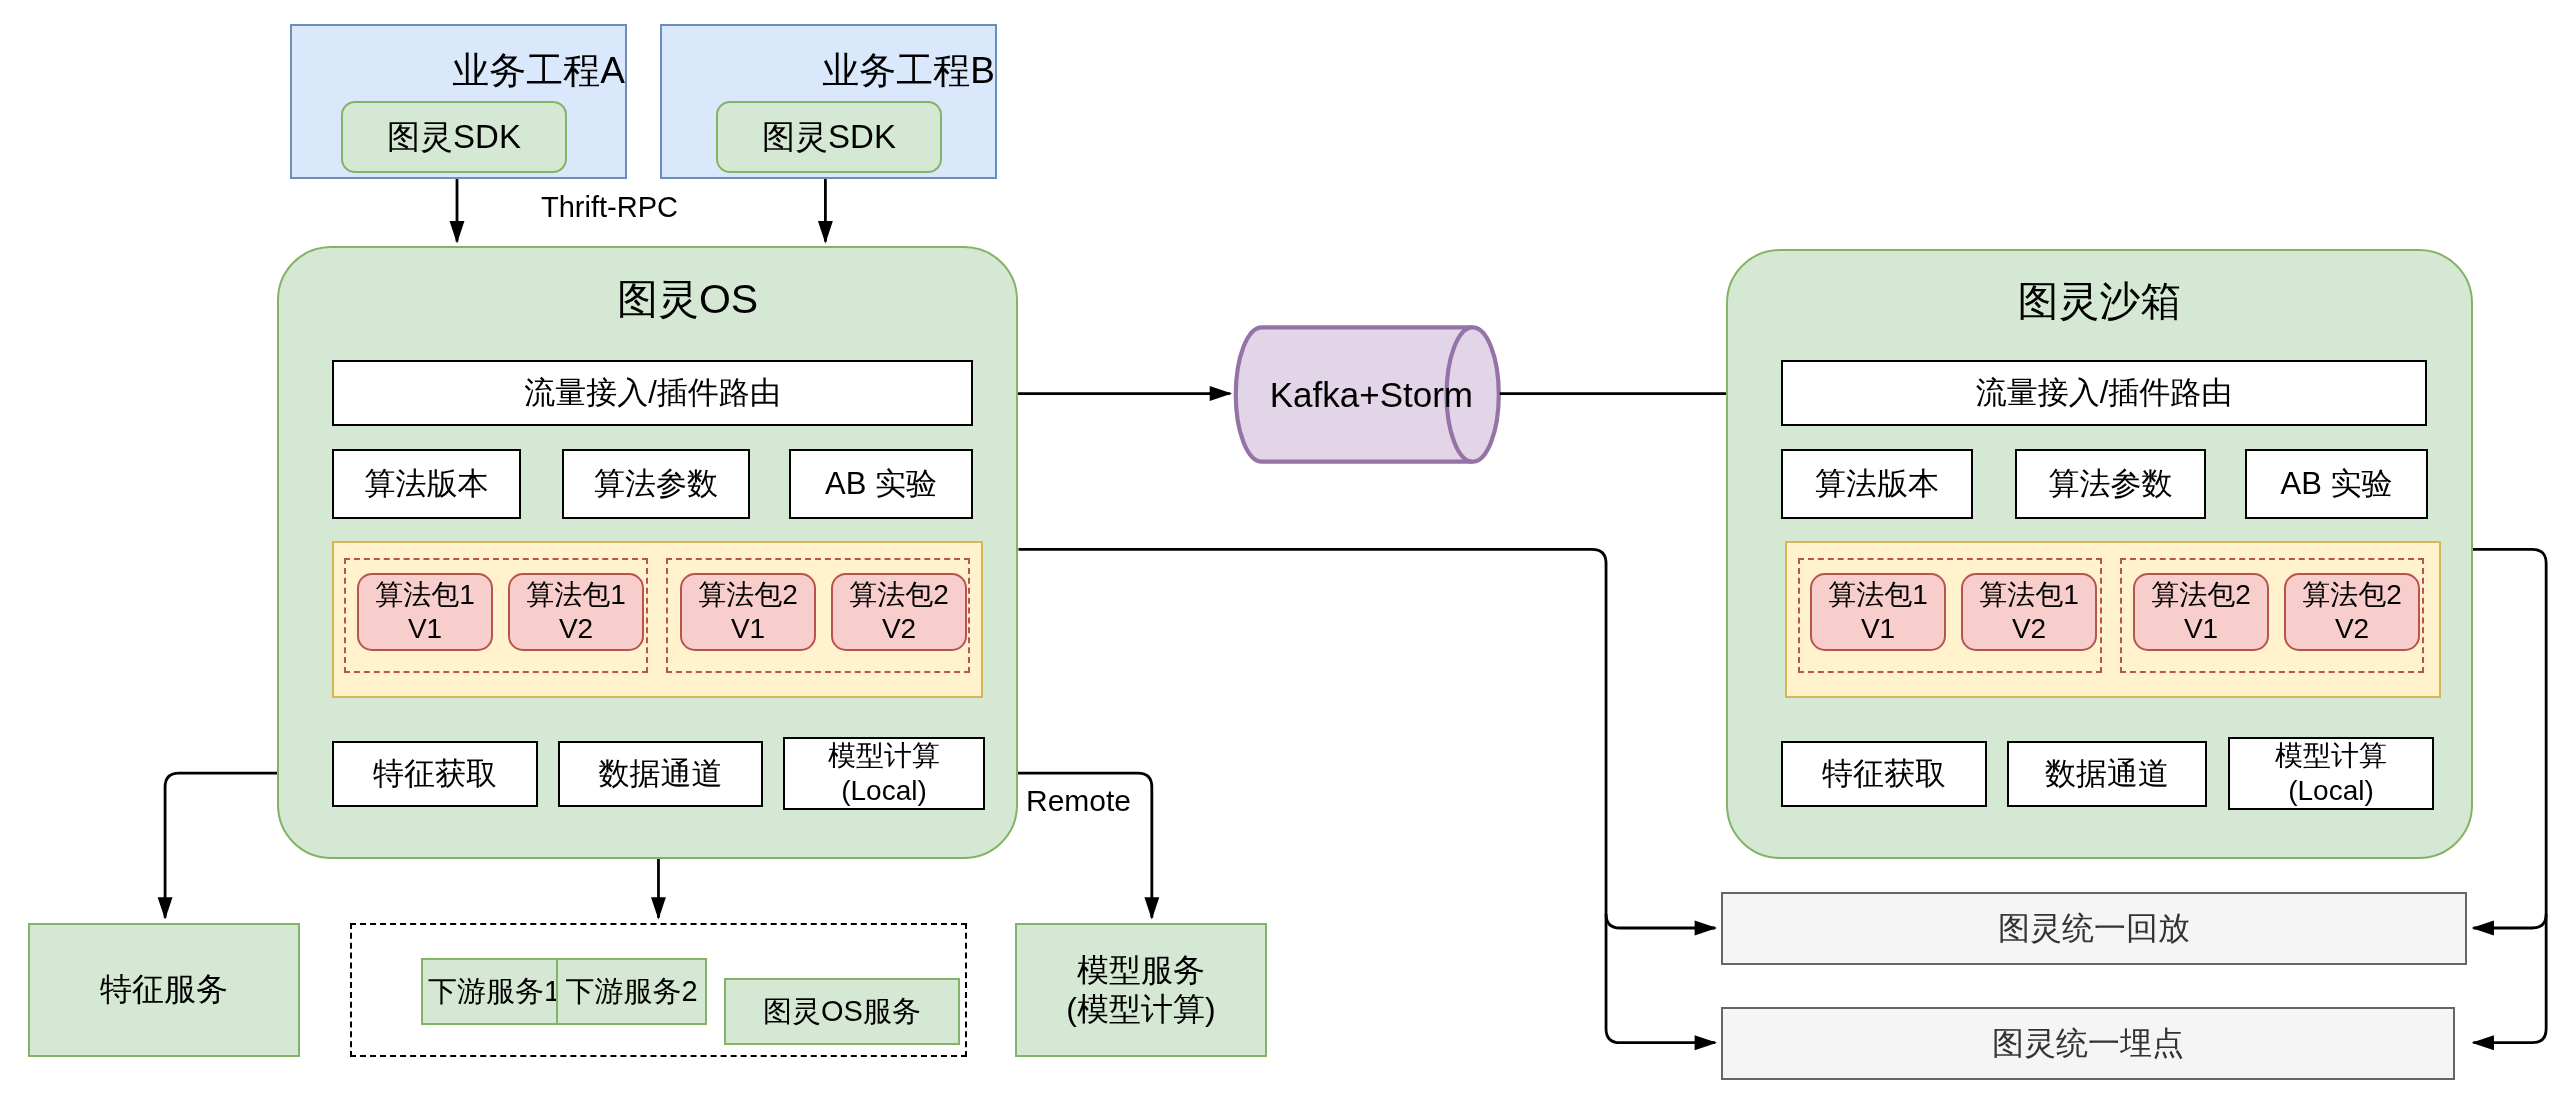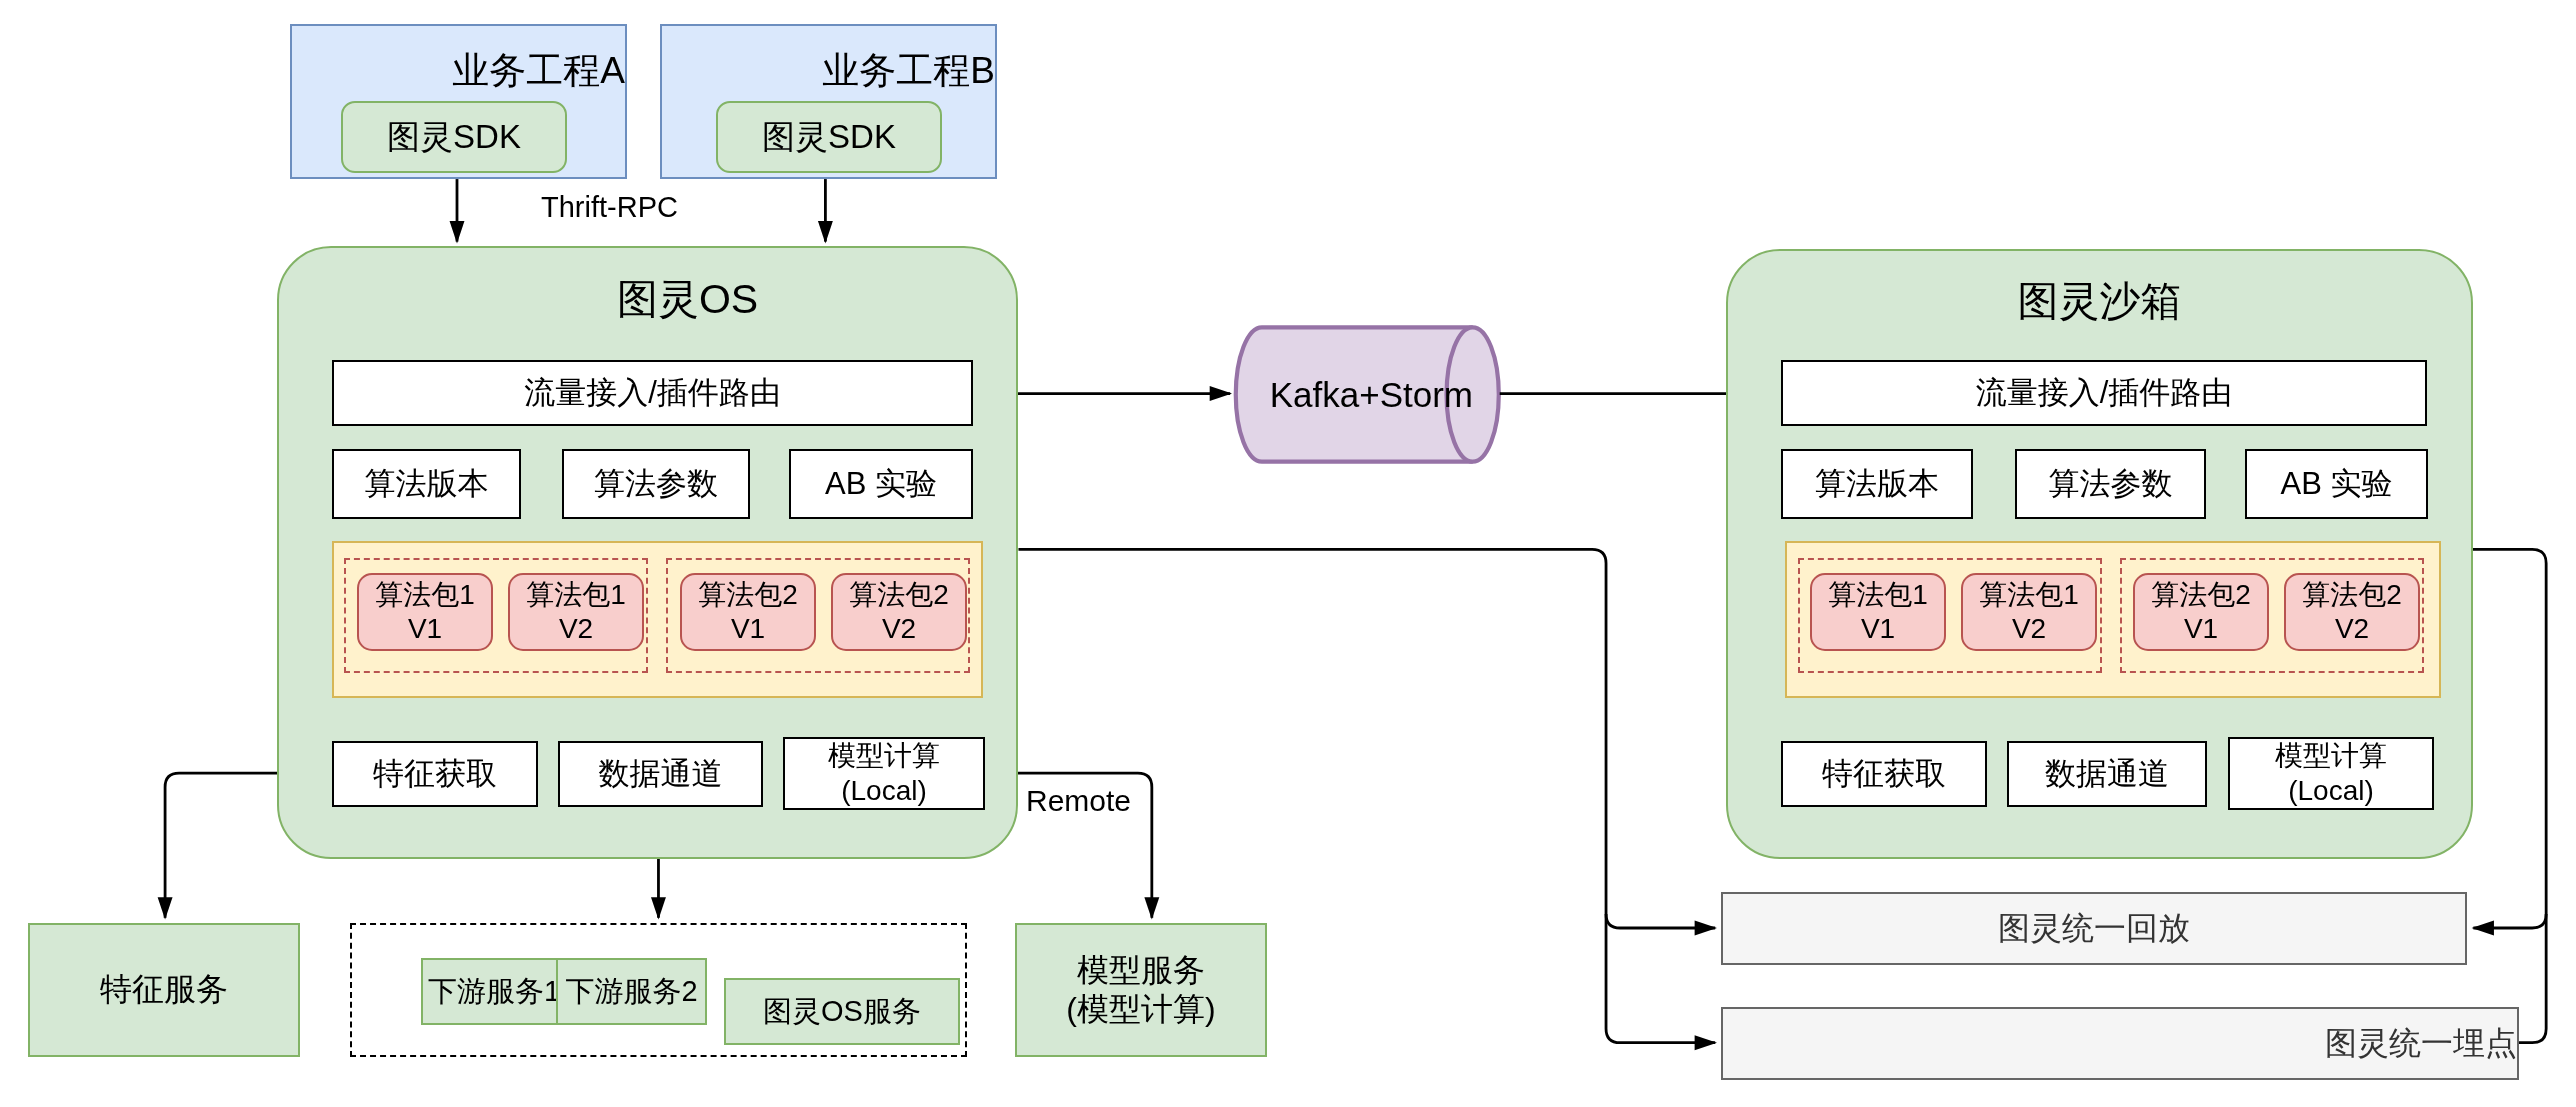--- a/index.html
+++ b/index.html
@@ -198,18 +198,18 @@
   </div>
 
   <div class="box green-sq" style="left:1015px;top:923px;width:252px;height:134px;">
     <span>模型服务</span>
     <span>(模型计算)</span>
   </div>
 
   <div class="box gray-box" style="left:1721px;top:892px;width:746px;height:73px;">
     <span>图灵统一回放</span>
   </div>
-  <div class="box gray-box" style="left:1721px;top:1007px;width:798px;height:73px;align-items:flex-end;">
+  <div class="box gray-box" style="left:1721px;top:1007px;width:734px;height:73px;">
     <span>图灵统一埋点</span>
   </div>
 
 </div>
 
 
 </body></html>

